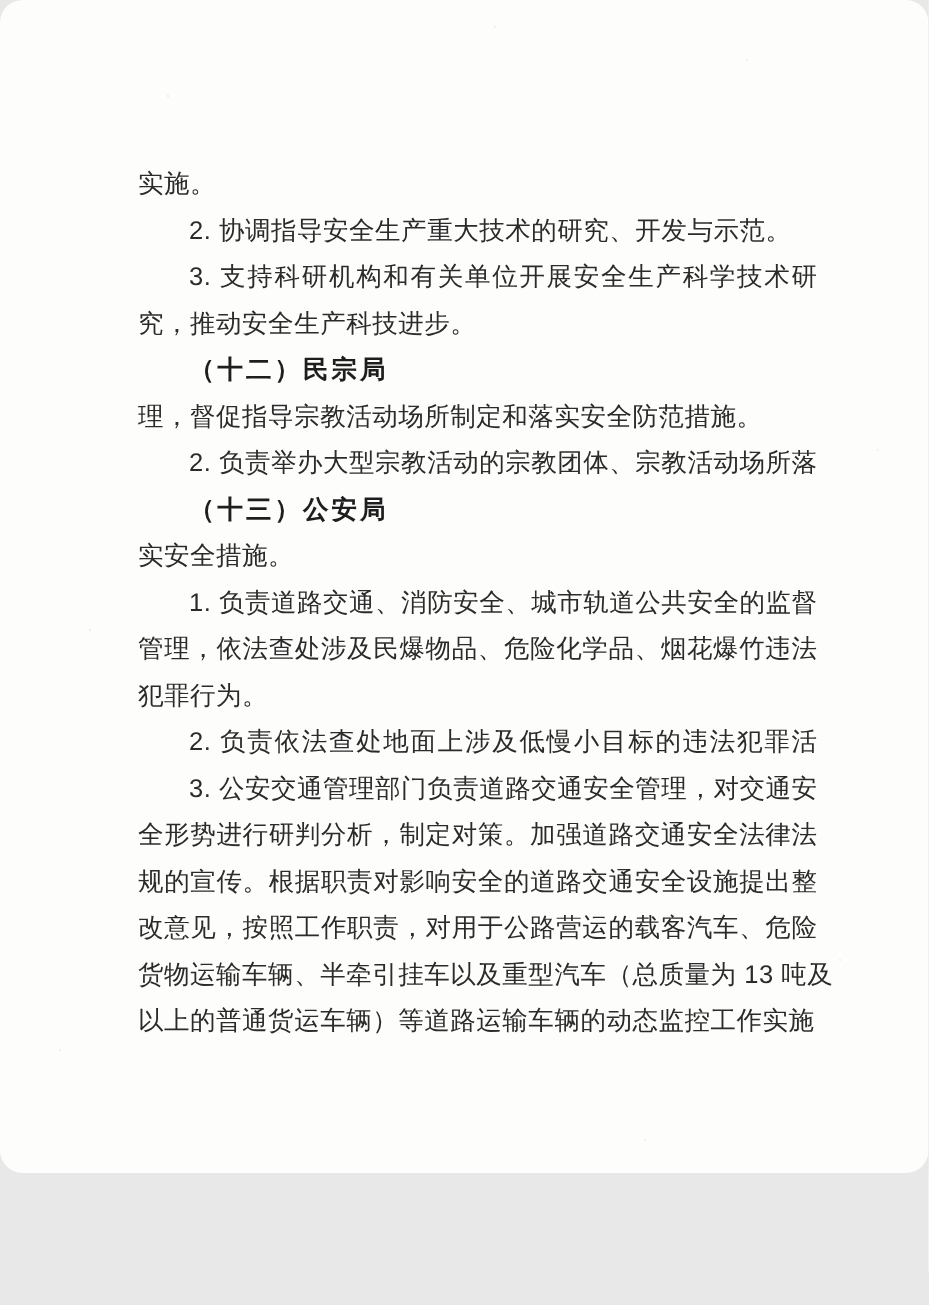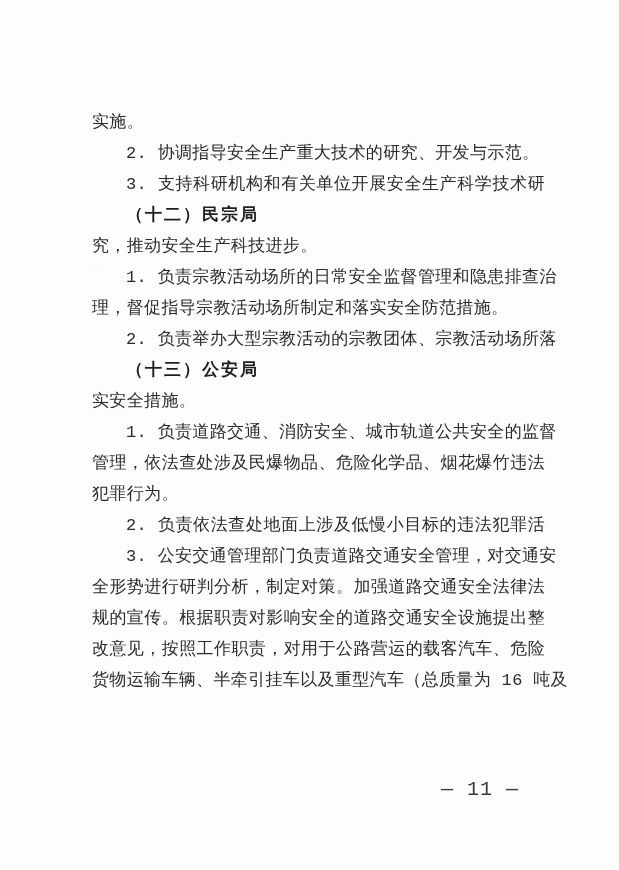--- a/index.html
+++ b/index.html
@@ -3,37 +3,38 @@
 <meta charset="utf-8">
 <style>
   html, body {
     margin: 0;
     padding: 0;
     background: #e8e8e8;
   }
   .page {
     position: relative;
     width: 619px;
-    height: 870px;
+    height: 782px;
     margin: 0 auto;
     background-color: #fdfdfc;
     
     background-image:
       radial-gradient(circle 1px at 112px 64px, rgba(0,0,0,.10) 40%, transparent 60%),
       radial-gradient(circle 1px at 498px 40px, rgba(0,0,0,.08) 40%, transparent 60%),
       radial-gradient(circle 1px at 330px 18px, rgba(0,0,0,.09) 40%, transparent 60%),
       radial-gradient(circle 1px at 60px 420px, rgba(0,0,0,.10) 40%, transparent 60%),
       radial-gradient(circle 1px at 585px 300px, rgba(0,0,0,.07) 40%, transparent 60%),
       radial-gradient(circle 1px at 40px 700px, rgba(0,0,0,.08) 40%, transparent 60%),
       radial-gradient(circle 1px at 560px 640px, rgba(0,0,0,.08) 40%, transparent 60%),
       radial-gradient(circle 1px at 250px 845px, rgba(0,0,0,.07) 40%, transparent 60%),
       radial-gradient(circle 1px at 430px 760px, rgba(0,0,0,.06) 40%, transparent 60%),
       radial-gradient(circle 1.5px at 96px 270px, rgba(0,0,0,.05) 40%, transparent 60%);
     overflow: hidden;
-    font-family: Liberation Mono, monospace;
+    font-family: Liberation Sans, sans-serif;
+    border-radius: 15px;
   }
   .text-column {
     position: absolute;
     left: 92px;
     top: 107px;
     width: 453px;
     color: #2b2b2b;
     font-size: 17px;
     letter-spacing: 0.35px;
   }
@@ -68,31 +69,31 @@
   }
 </style>
 </head>
 <body>
 
 <div class="page">
   <div class="text-column">
       <div class="line last">实施。</div>
       <div class="line indent last">2. 协调指导安全生产重大技术的研究、开发与示范。</div>
       <div class="line indent">3. 支持科研机构和有关单位开展安全生产科学技术研</div>
+      <div class="line last">究，推动安全生产科技进步。</div>
       <div class="line indent last heading">（十二）民宗局</div>
-      <div class="line last">究，推动安全生产科技进步。</div>
-      <div class="line indent">1. 负责宗教活动场所的日常安全监督管理和隐患排查治</div>
       <div class="line last">理，督促指导宗教活动场所制定和落实安全防范措施。</div>
       <div class="line indent">2. 负责举办大型宗教活动的宗教团体、宗教活动场所落</div>
       <div class="line indent last heading">（十三）公安局</div>
       <div class="line last">实安全措施。</div>
       <div class="line indent">1. 负责道路交通、消防安全、城市轨道公共安全的监督</div>
       <div class="line">管理，依法查处涉及民爆物品、危险化学品、烟花爆竹违法</div>
       <div class="line last">犯罪行为。</div>
       <div class="line indent">2. 负责依法查处地面上涉及低慢小目标的违法犯罪活</div>
       <div class="line indent">3. 公安交通管理部门负责道路交通安全管理，对交通安</div>
       <div class="line">全形势进行研判分析，制定对策。加强道路交通安全法律法</div>
       <div class="line">规的宣传。根据职责对影响安全的道路交通安全设施提出整</div>
       <div class="line">改意见，按照工作职责，对用于公路营运的载客汽车、危险</div>
-      <div class="line">货物运输车辆、半牵引挂车以及重型汽车（总质量为 16 吨及</div>
+      <div class="line">货物运输车辆、半牵引挂车以及重型汽车（总质量为 13 吨及</div>
+      <div class="line last">以上的普通货运车辆）等道路运输车辆的动态监控工作实施</div>
     </div>
   <div class="page-number">— 11 —</div>
 </div>
 
 </body></html>

